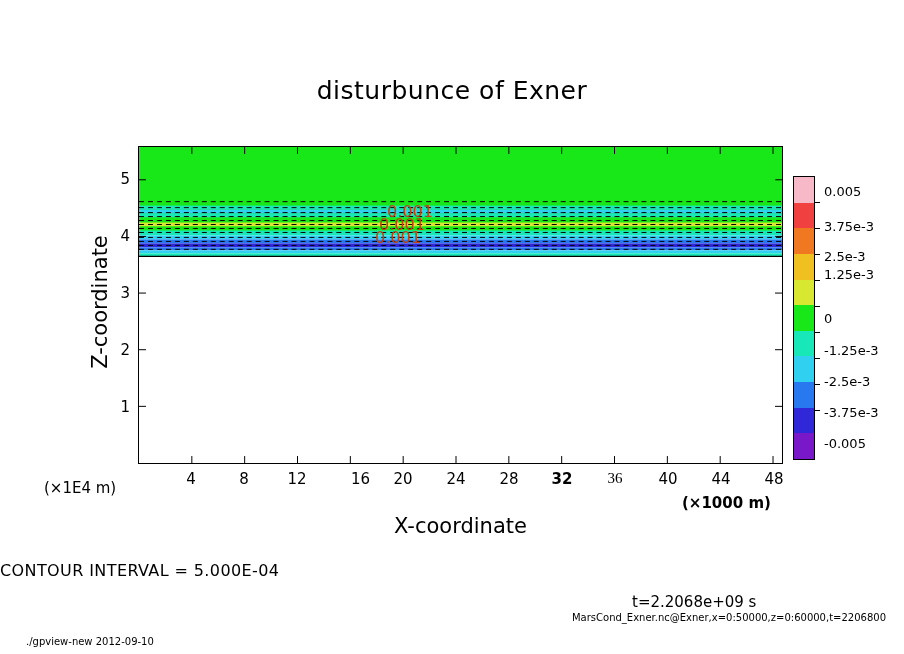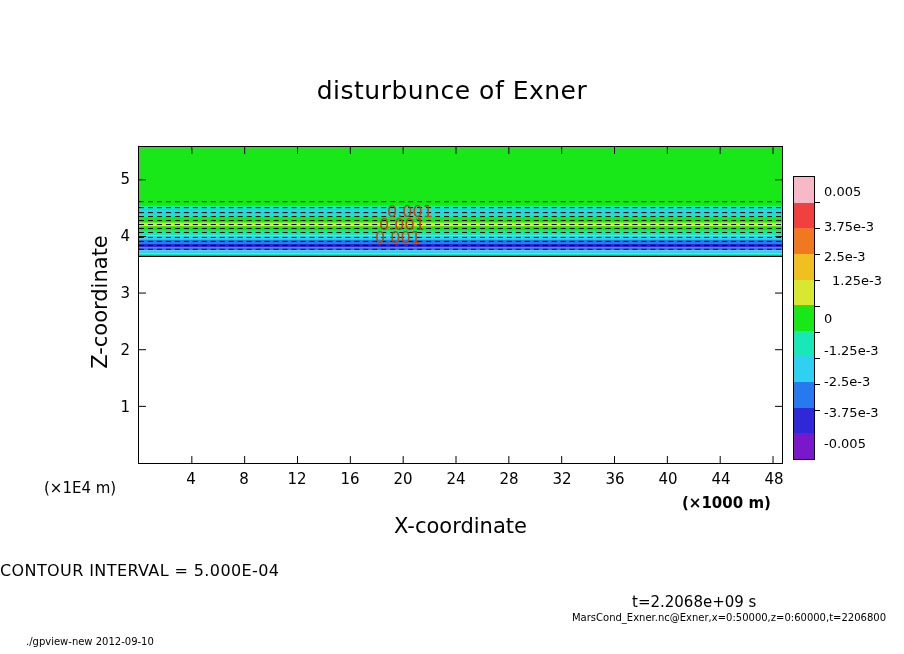--- a/index.html
+++ b/index.html
@@ -191,26 +191,26 @@
     </svg>
 
     <div class="contour-label" style="left:248px; top:55px;">0.001</div>
     <div class="contour-label" style="left:240px; top:68px;">0.001</div>
     <div class="contour-label" style="left:236px; top:81px;">0.001</div>
   </div>
 
   <div class="abs xlabel-tick" style="left:171px; top:470px;">4</div>
   <div class="abs xlabel-tick" style="left:224px; top:470px;">8</div>
   <div class="abs xlabel-tick" style="left:277px; top:470px;">12</div>
-  <div class="abs xlabel-tick" style="left:330px; top:470px;">16</div>
+  <div class="abs xlabel-tick" style="left:330px; top:470px;text-align:right;">16</div>
   <div class="abs xlabel-tick" style="left:383px; top:470px;">20</div>
   <div class="abs xlabel-tick" style="left:436px; top:470px;">24</div>
   <div class="abs xlabel-tick" style="left:489px; top:470px;">28</div>
-  <div class="abs xlabel-tick" style="left:542px; top:470px;">32</div>
-  <div class="abs xlabel-tick" style="left:595px; top:470px;">36</div>
+  <div class="abs xlabel-tick" style="left:542px; top:470px;font-weight:bold;">32</div>
+  <div class="abs xlabel-tick" style="left:595px; top:470px;font-family:Liberation Serif, serif;">36</div>
   <div class="abs xlabel-tick" style="left:648px; top:470px;text-align:center;">40</div>
   <div class="abs xlabel-tick" style="left:701px; top:470px;">44</div>
   <div class="abs xlabel-tick" style="left:754px; top:470px;">48</div>
 
   <div class="abs ylabel-tick" style="left:100px; top:398px;">1</div>
   <div class="abs ylabel-tick" style="left:100px; top:341px;">2</div>
   <div class="abs ylabel-tick" style="left:100px; top:284px;">3</div>
   <div class="abs ylabel-tick" style="left:100px; top:227px;">4</div>
   <div class="abs ylabel-tick" style="left:100px; top:170px;">5</div>
 
@@ -239,21 +239,21 @@
   <div class="cb-tick abs" style="top:280px;"></div>
   <div class="cb-tick abs" style="top:306px;"></div>
   <div class="cb-tick abs" style="top:332px;"></div>
   <div class="cb-tick abs" style="top:358px;"></div>
   <div class="cb-tick abs" style="top:384px;"></div>
   <div class="cb-tick abs" style="top:410px;"></div>
 
   <div class="cb-label" style="top:191px;">0.005</div>
   <div class="cb-label" style="top:226px;">3.75e-3</div>
   <div class="cb-label" style="top:256px;">2.5e-3</div>
-  <div class="cb-label" style="top:280px;margin-left:8px;">1.25e-3</div>
+  <div class="cb-label" style="top:274px;">1.25e-3</div>
   <div class="cb-label" style="top:318px;">0</div>
   <div class="cb-label" style="top:350px;">-1.25e-3</div>
   <div class="cb-label" style="top:381px;">-2.5e-3</div>
   <div class="cb-label" style="top:412px;">-3.75e-3</div>
   <div class="cb-label" style="top:443px;">-0.005</div>
 
   <div class="abs" id="contour-interval">CONTOUR INTERVAL = 5.000E-04</div>
   <div class="abs" id="time-label">t=2.2068e+09 s</div>
   <div class="abs" id="footer-left">./gpview-new  2012-09-10</div>
   <div class="abs" id="footer-right">MarsCond_Exner.nc@Exner,x=0:50000,z=0:60000,t=2206800</div>

